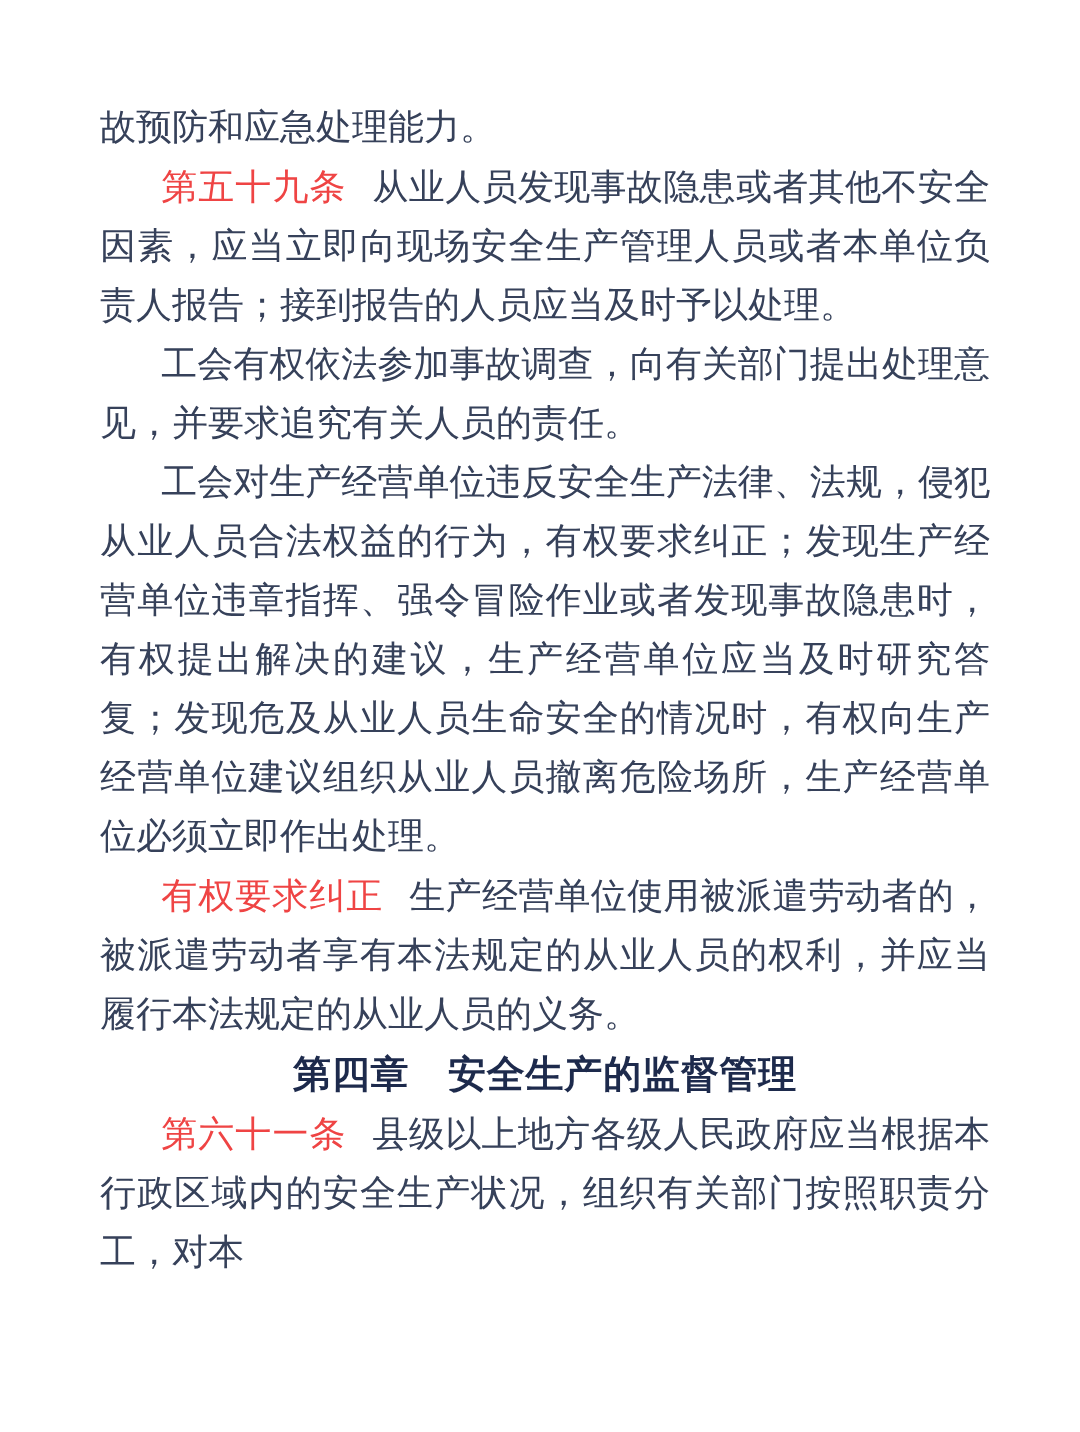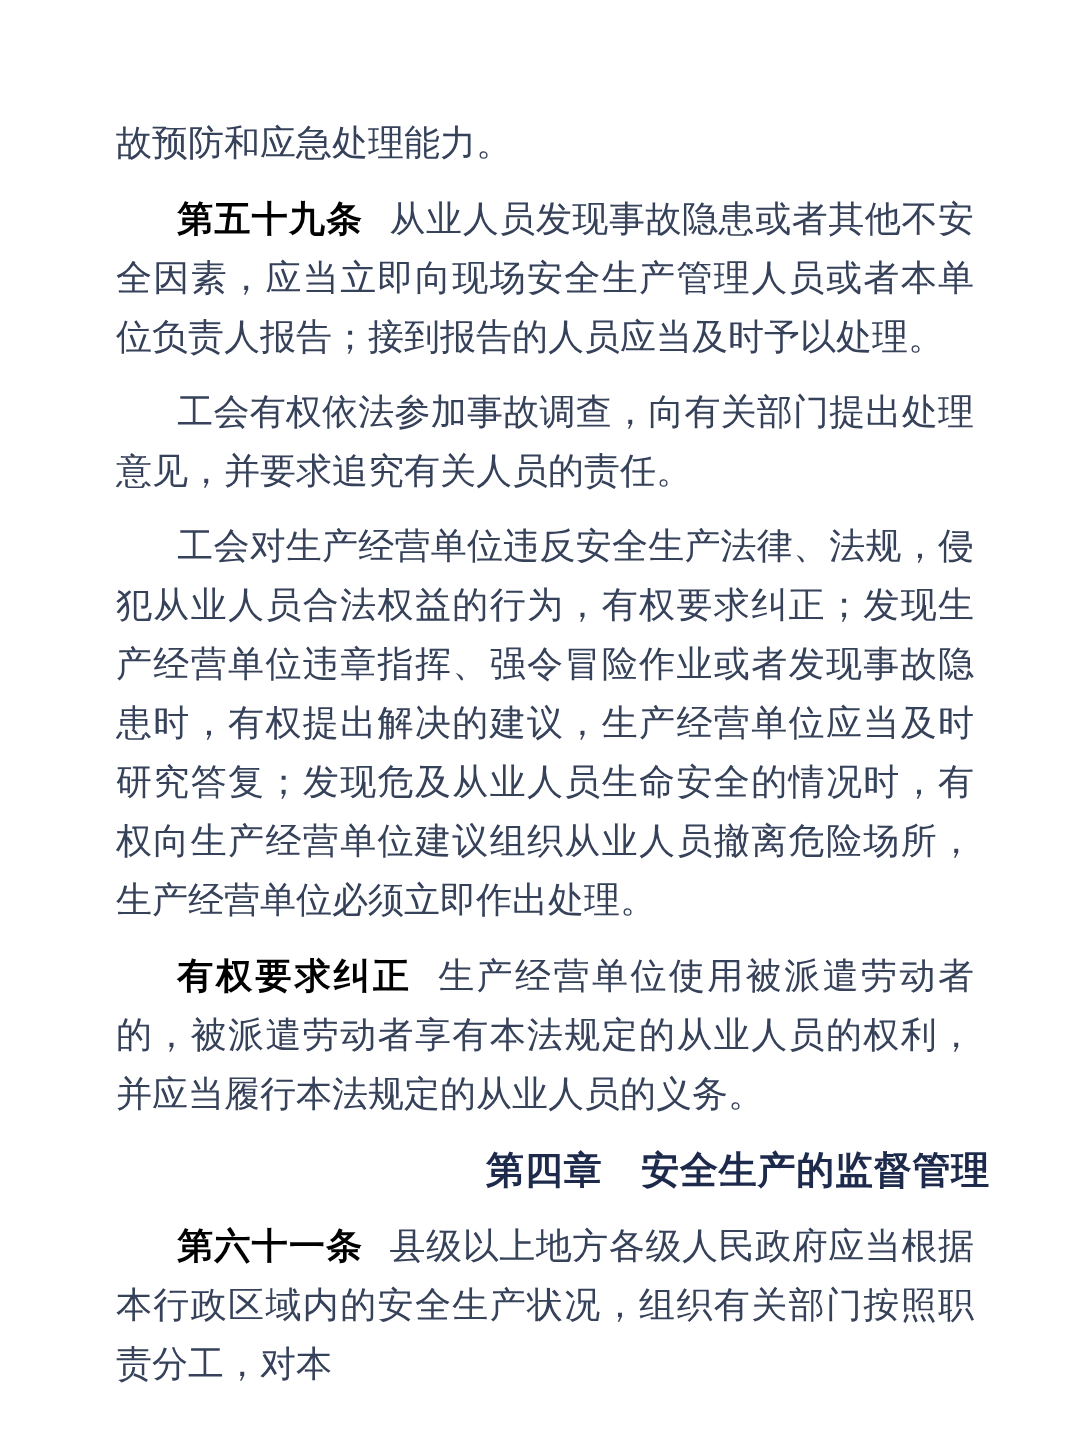--- a/index.html
+++ b/index.html
@@ -20,40 +20,40 @@
     padding: 98px 90px 0 100px;
     background: #ffffff;
   }
   .doc {
     font-size: 36px;
     line-height: 59px;
     color: #36415a;
     text-align: justify;
   }
   .para {
-    margin: 16px;
+    margin: 0;
     text-indent: 1.7em;
   }
   .para.no-indent {
     text-indent: 0;
   }
   .article-label {
     font-family: "Liberation Sans", sans-serif;
-    font-weight: 700;
-    color: #000000;
+    font-weight: 400;
+    color: #ef4444;
     margin-right: 0.72em;
     letter-spacing: 0.02em;
   }
   .article-label:empty {
     display: none;
     margin: 0;
   }
   .chapter {
     margin: 0;
-    text-align: right;
+    text-align: center;
     text-indent: 0;
     font-family: "Liberation Sans", sans-serif;
     font-weight: 700;
     font-size: 38px;
     line-height: 60px;
     color: #1d2a4c;
     letter-spacing: 0.02em;
   }
 </style>
 </head>

